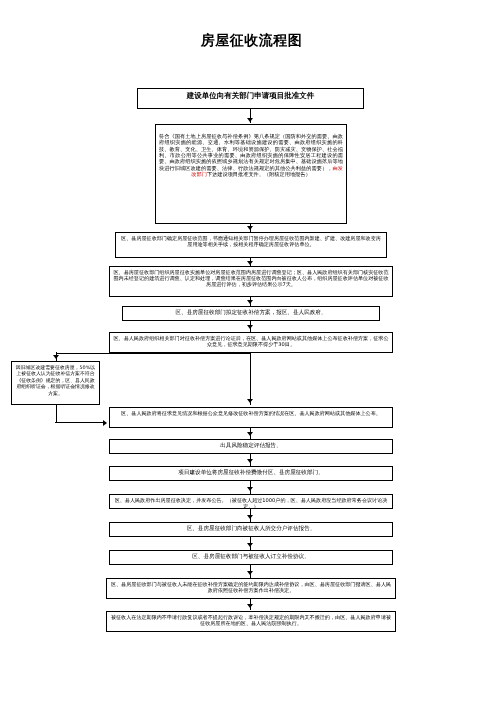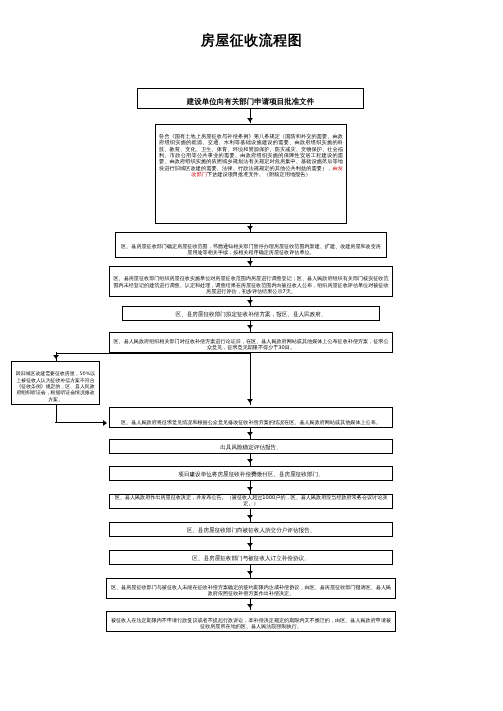--- a/index.html
+++ b/index.html
@@ -30,21 +30,21 @@
     font-weight: bold;
     letter-spacing: 0.5px;
     font-family: "DejaVu Serif", "Liberation Serif", serif;
   }
   .box {
     position: absolute;
     box-sizing: border-box;
     border: 1.6px solid #000;
     background: #fff;
     display: flex;
-    align-items: flex-end;
+    align-items: flex-start;
     justify-content: center;
     text-align: center;
     line-height: 1.22;
     padding: 2px 3px;
   }
   .box .txt {
     display: block;
     width: 100%;
   }
   .box.head {

